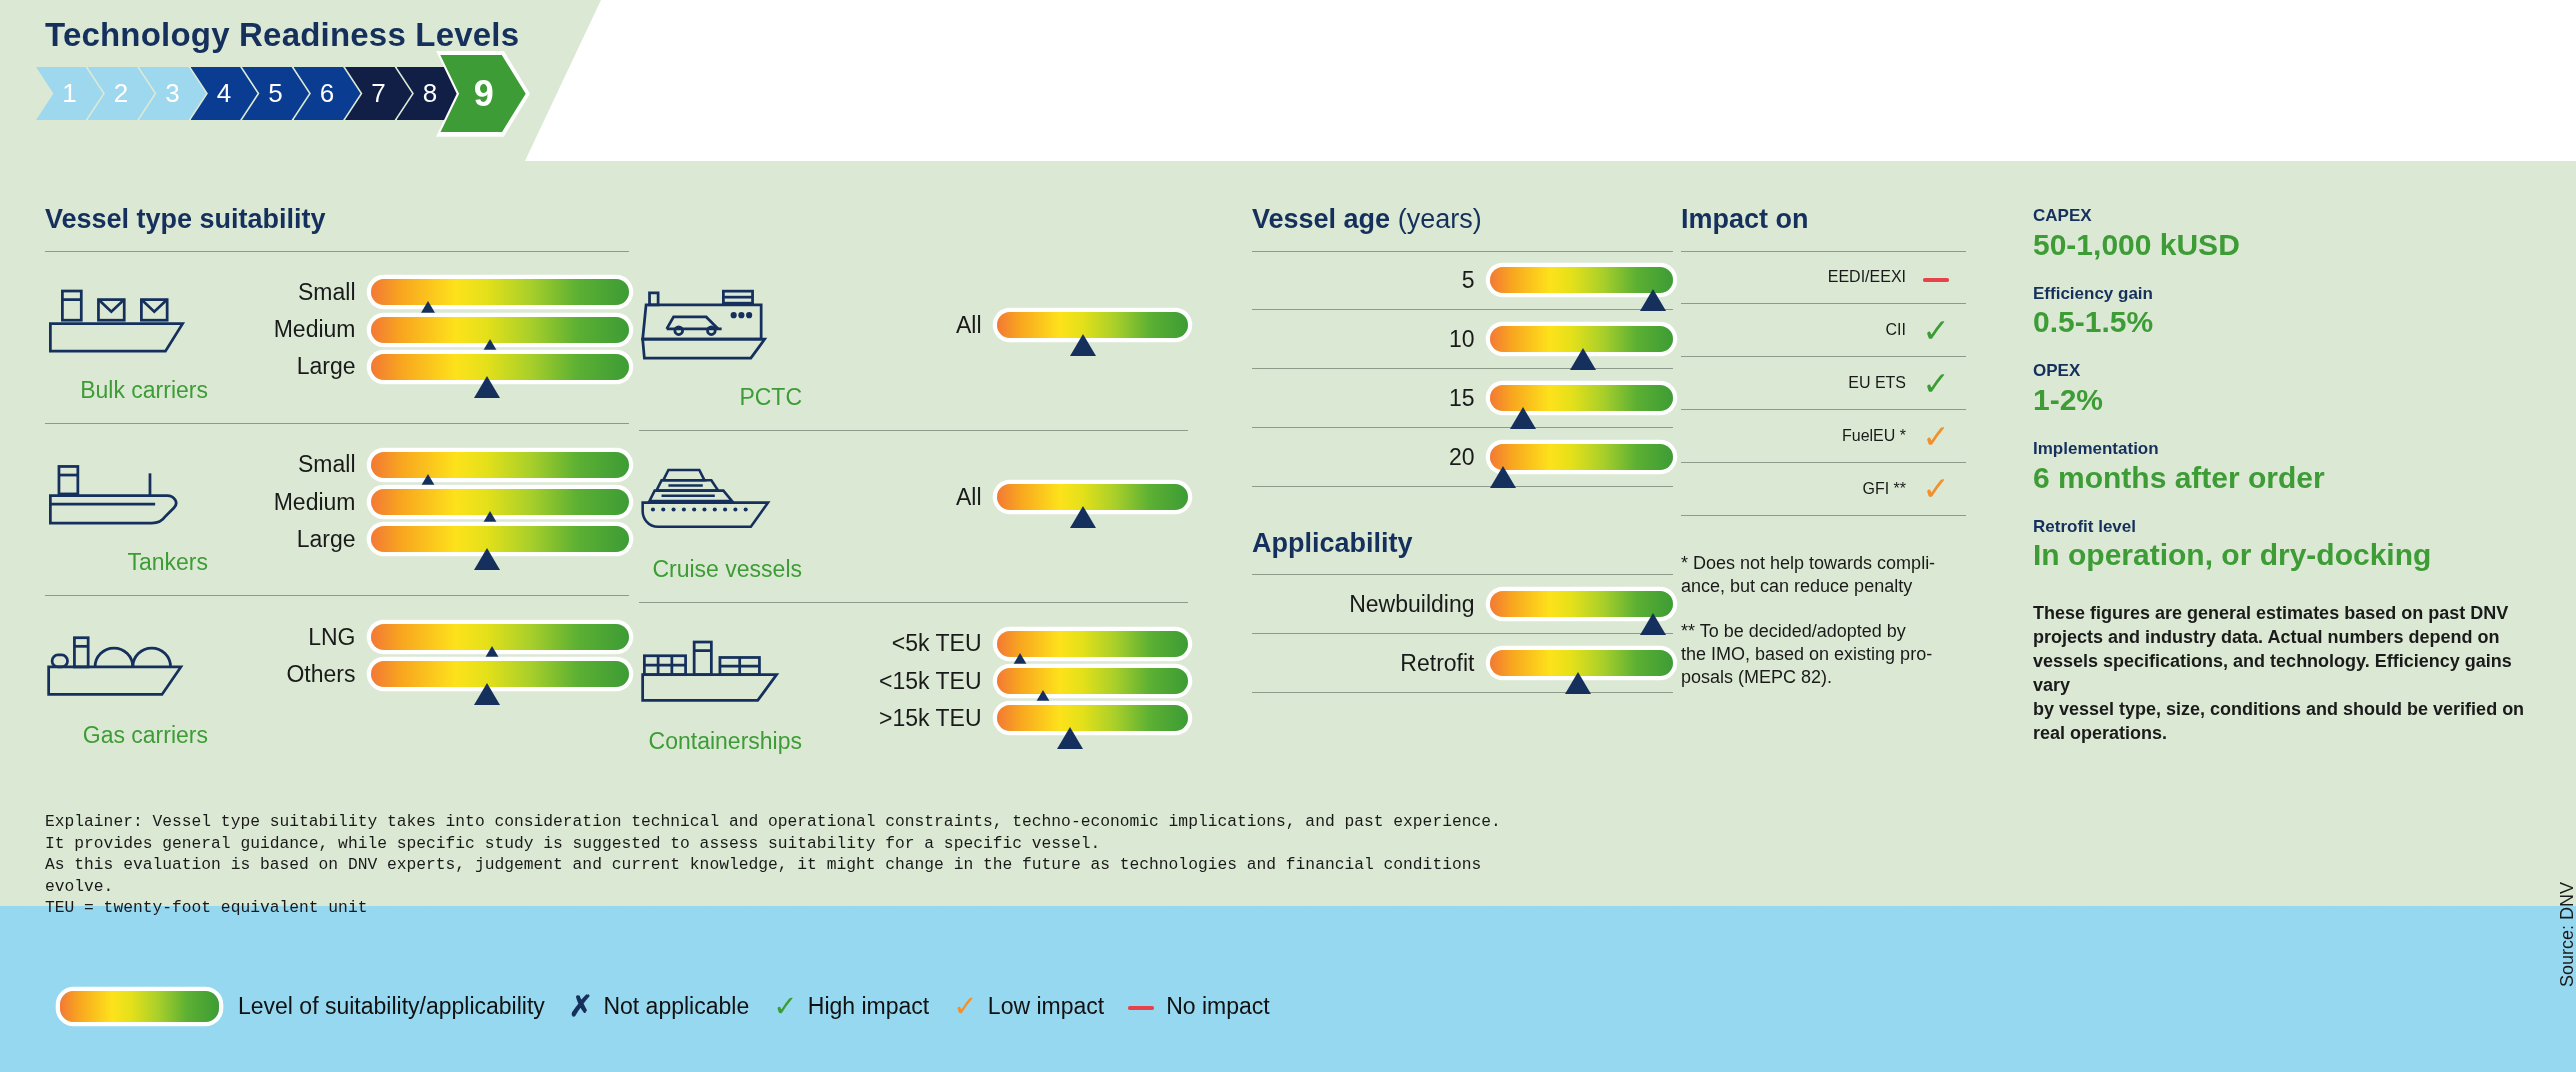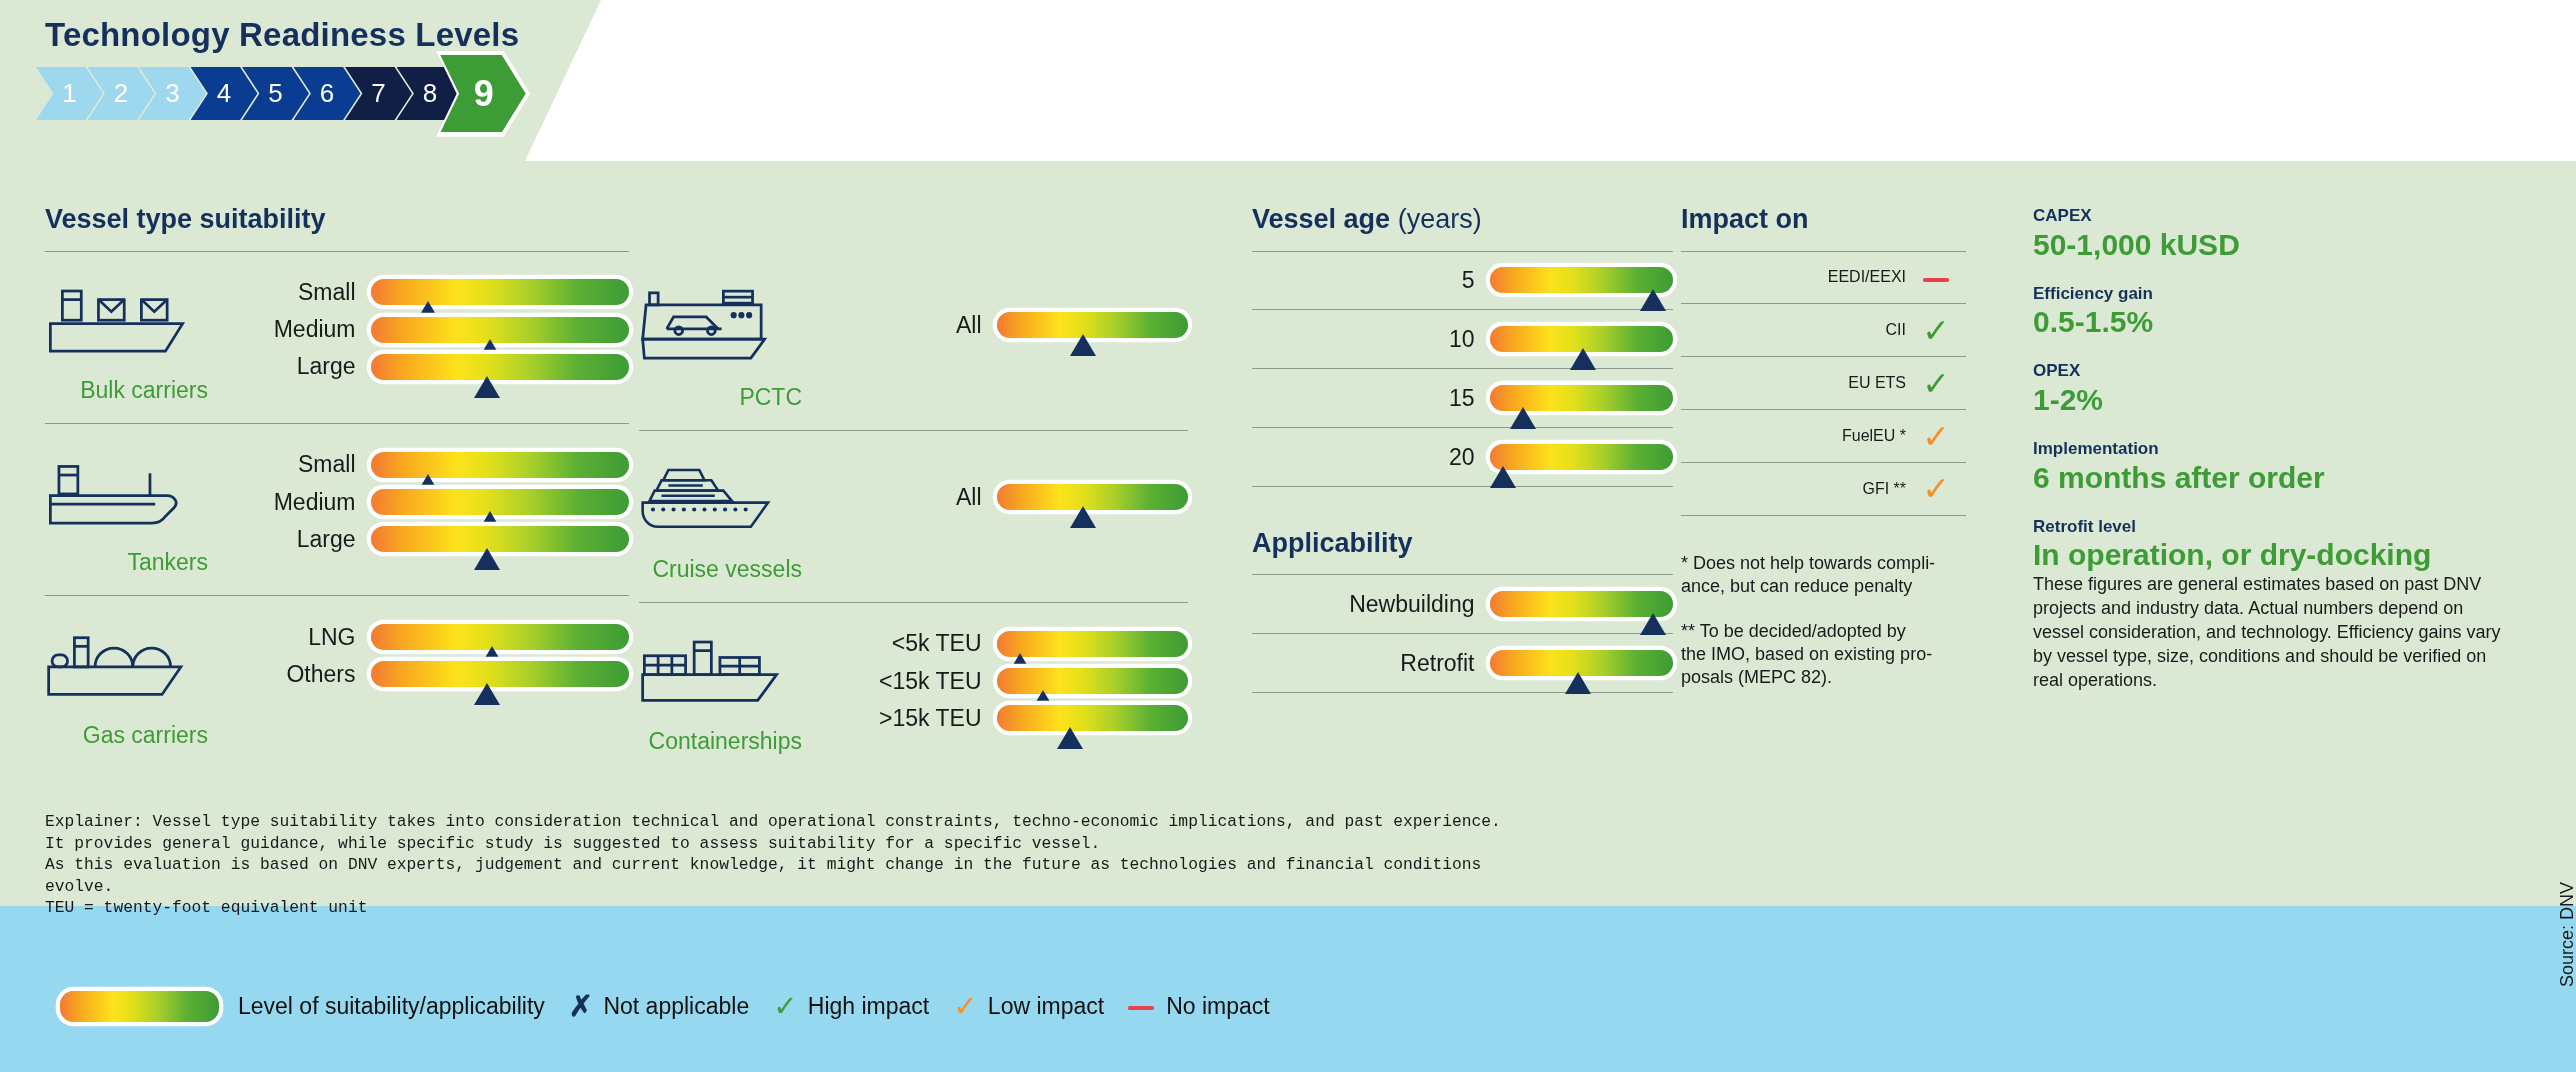--- a/index.html
+++ b/index.html
@@ -513,24 +513,24 @@
       <div class="kpi-val">1-2%</div>
     </div>
     <div style="margin-top:22px;">
       <div class="kpi-key">Implementation</div>
       <div class="kpi-val">6 months after order</div>
     </div>
     <div style="margin-top:22px;">
       <div class="kpi-key">Retrofit level</div>
       <div class="kpi-val">In operation, or dry-docking</div>
     </div>
-    <div class="disclaimer" style="">
+    <div class="disclaimer" style="margin-top:29px;font-weight:bold;">
       <div>These figures are general estimates based on past DNV</div>
       <div>projects and industry data. Actual numbers depend on</div>
-      <div>vessel consideration, and technology. Efficiency gains vary</div>
+      <div>vessels specifications, and technology. Efficiency gains vary</div>
       <div>by vessel type, size, conditions and should be verified on</div>
       <div>real operations.</div>
     </div>
   </div>
 
   <div class="explainer" style="position:absolute;left:45px;top:811px;width:1459px;font-family:Liberation Mono, monospace;">
     <div>Explainer: Vessel type suitability takes into consideration technical and operational constraints, techno-economic implications, and past experience.</div>
     <div>It provides general guidance, while specific study is suggested to assess suitability for a specific vessel.</div>
     <div>As this evaluation is based on DNV experts, judgement and current knowledge, it might change in the future as technologies and financial conditions evolve.</div>
     <div>TEU = twenty-foot equivalent unit</div>

